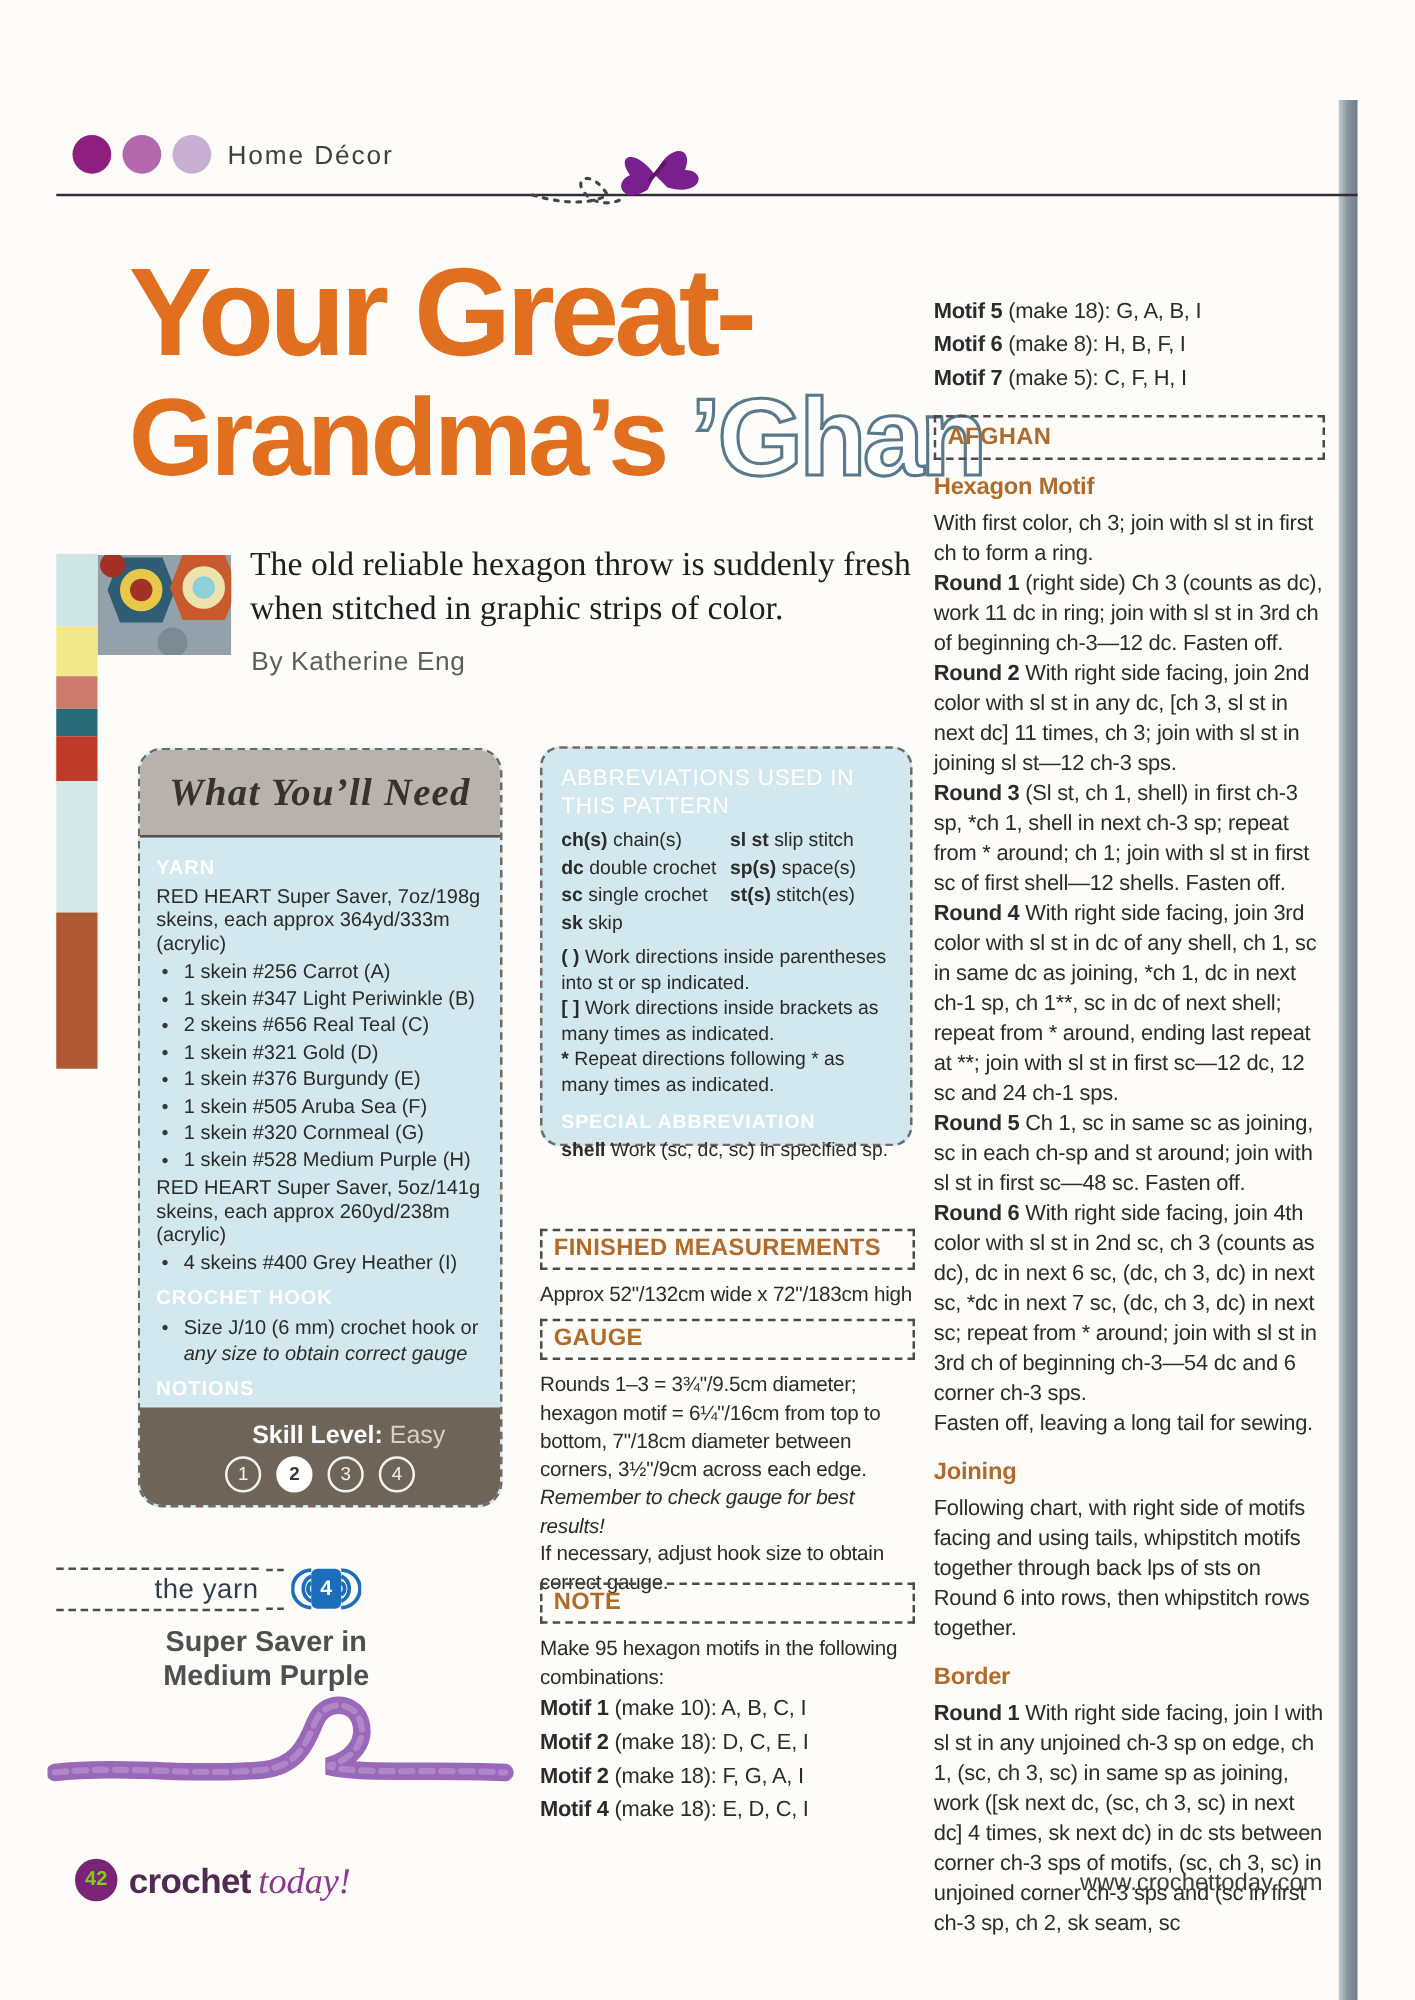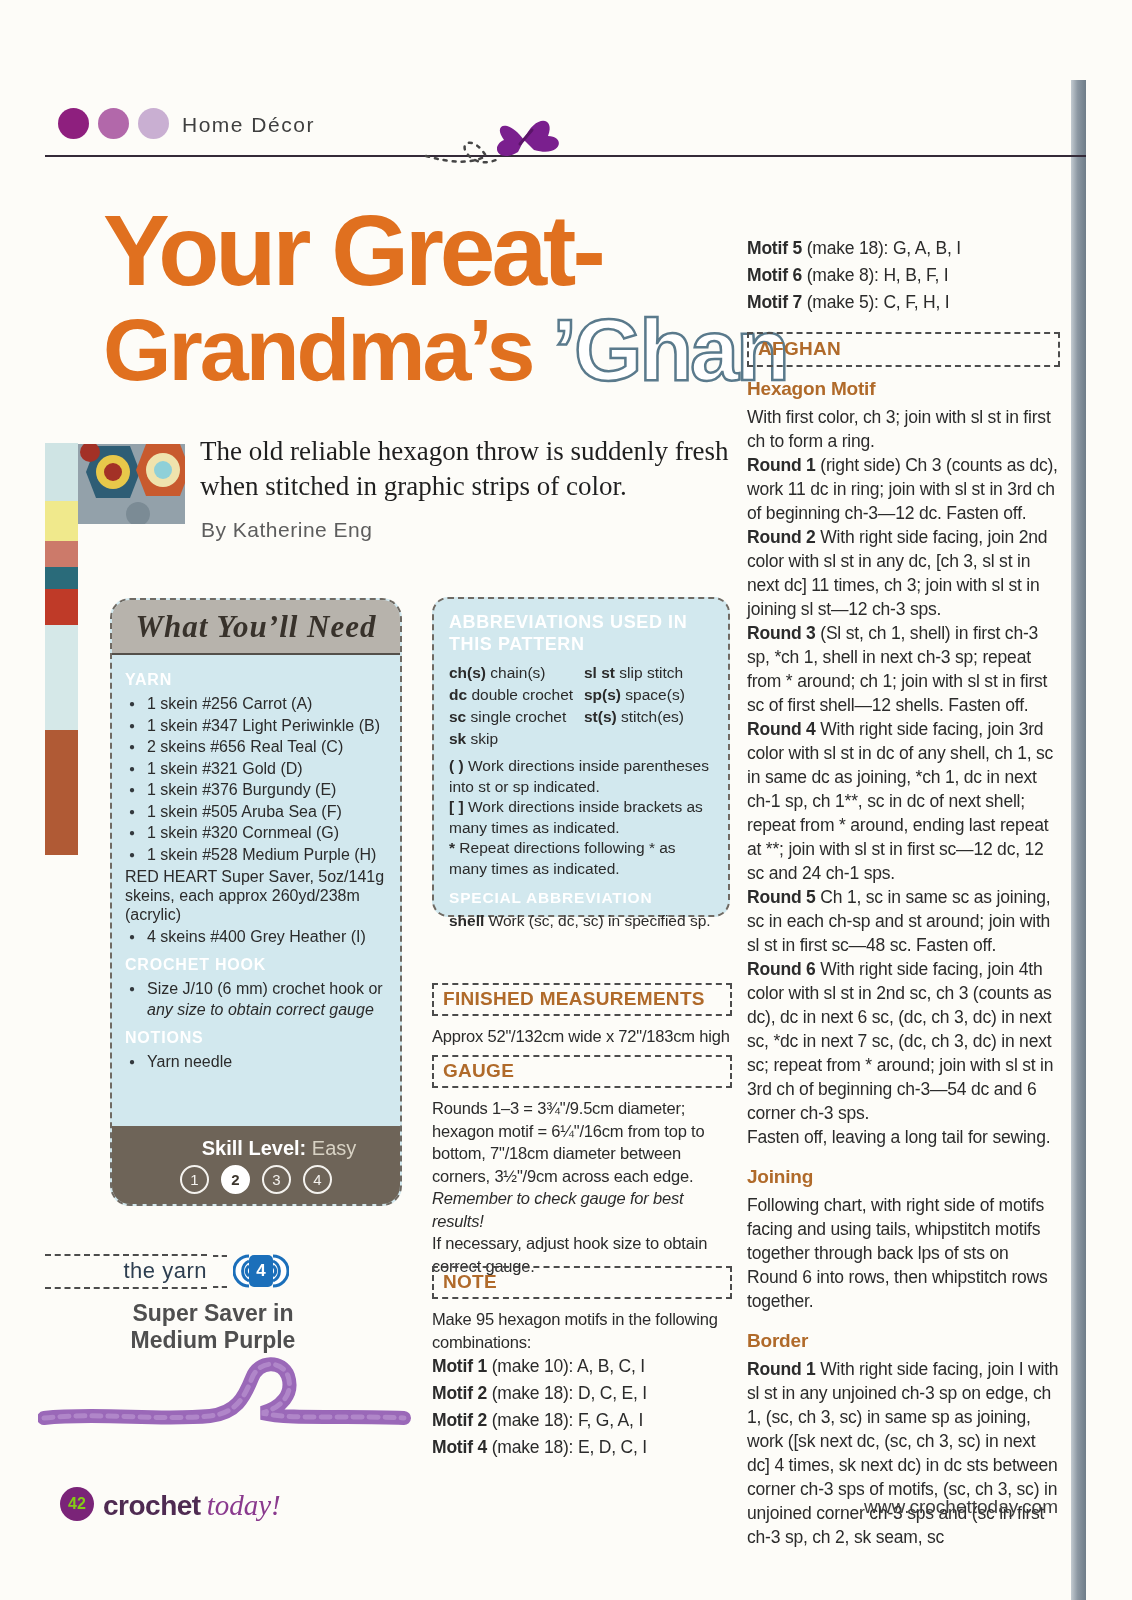--- a/index.html
+++ b/index.html
@@ -45,21 +45,21 @@
   .seg-e { top:730px; height:125px; background:#b05a35; }
   .thumb { position:absolute; left:78px; top:444px; width:107px; height:80px; }
   .intro-text { position:absolute; left:200px; top:434px; width:540px;
     font-family:"Liberation Serif", serif; font-size:27px; line-height:35px; color:#1f1f1f; }
   .byline { position:absolute; left:201px; top:518px; font-size:21px; color:#5d5d5d;
     letter-spacing:0.5px; }
 
   
   .wyn-box { position:absolute; left:110px; top:598px; width:292px; height:608px;
     border:2px dashed #6f6a63; border-radius:20px; overflow:hidden; background:var(--box_blue); }
-  .wyn-head { height:55px; background:var(--box_header_gray); border-bottom:2px solid #54504a;
+  .wyn-head { height:70px; background:var(--box_header_gray); border-bottom:2px solid #54504a;
     display:flex; align-items:center; justify-content:center;
     font-family:"Liberation Serif", serif; font-style:italic; font-weight:bold;
     font-size:31px; color:#38322b; letter-spacing:1px; }
   .wyn-body { padding:8px 13px 0 13px; font-size:16px; line-height:19px; color:#2b2b2b; }
   .box-h { color:#ffffff; font-weight:bold; font-size:16px; letter-spacing:0.8px;
     margin:7px 0 4px 0; }
   .wyn-body p { margin-bottom:2px; }
   ul.blist { list-style:none; margin:2px 0 2px 2px; }
   ul.blist li { position:relative; padding-left:20px; line-height:21.5px; }
   ul.blist li::before { content:"●"; position:absolute; left:2px; top:0; font-size:10px;
@@ -73,21 +73,21 @@
   .skill-value { color:#d8d2c4; }
   .skill-circles { display:flex; gap:12px; }
   .sk-circ { width:29px; height:29px; border-radius:50%; border:2px solid #f4f2ee;
     color:#f4f2ee; font-size:15px; display:flex; align-items:center; justify-content:center; }
   .sk-circ.active { background:#ffffff; color:#3c362e; border-color:#ffffff; font-weight:bold; }
 
   
   .abbr-box { position:absolute; left:432px; top:597px; width:298px; height:320px;
     border:2px dashed #6f6a63; border-radius:16px; background:var(--box_blue);
     padding:12px 15px; font-size:15.5px; line-height:21px; color:#2b2b2b; }
-  .abbr-head { color:#ffffff; font-weight:bold; font-size:18px; line-height:22px;
+  .abbr-head { color:#ffffff; font-weight:normal; font-size:18px; line-height:22px;
     letter-spacing:0.6px; margin-bottom:7px; }
   .abbr-grid { display:flex; gap:6px; margin-bottom:6px; }
   .abbr-col { width:50%; }
   .abbr-row { line-height:22px; white-space:nowrap; }
   .abbr-abbr { font-weight:bold; }
   .abbr-note { line-height:20.5px; }
   .abbr-note .b, .rich .b { font-weight:bold; }
   .abbr-special-h { color:#ffffff; font-weight:bold; font-size:15.5px; letter-spacing:0.8px;
     margin:8px 0 3px 0; }
 
@@ -186,20 +186,21 @@
     </svg>
   </div>
 
   <div class="intro-text">The old reliable hexagon throw is suddenly fresh when stitched in graphic strips of color.</div>
   <div class="byline">By Katherine Eng</div>
 
   <div class="wyn-box">
     <div class="wyn-head">What You’ll Need</div>
     <div class="wyn-body">
       <div class="box-h">YARN</div>
+      <p>RED HEART Super Saver, 7oz/198g skeins, each approx 364yd/333m (acrylic)</p>
       <ul class="blist">
         <li>1 skein #256 Carrot (A)</li>
         <li>1 skein #347 Light Periwinkle (B)</li>
         <li>2 skeins #656 Real Teal (C)</li>
         <li>1 skein #321 Gold (D)</li>
         <li>1 skein #376 Burgundy (E)</li>
         <li>1 skein #505 Aruba Sea (F)</li>
         <li>1 skein #320 Cornmeal (G)</li>
         <li>1 skein #528 Medium Purple (H)</li>
       </ul>

